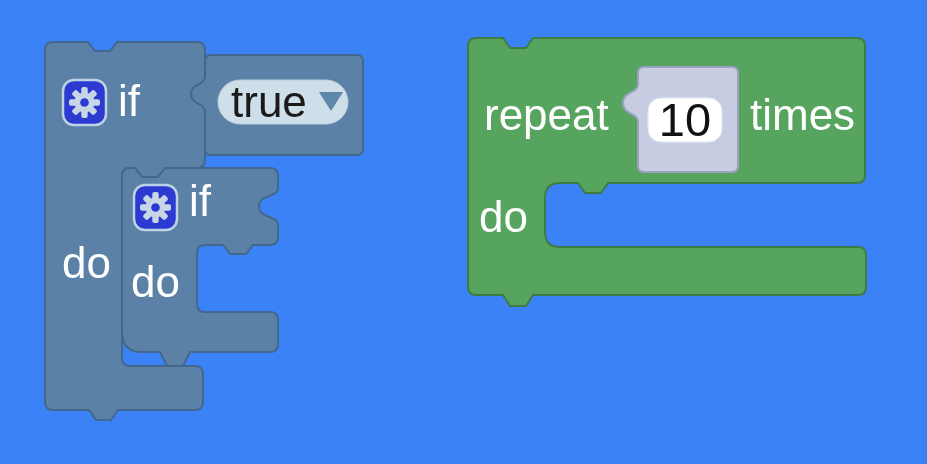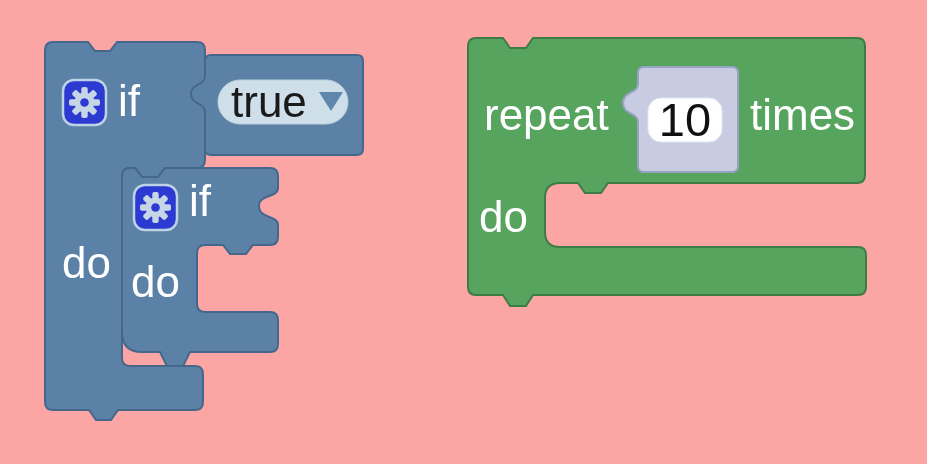--- a/index.html
+++ b/index.html
@@ -1,16 +1,16 @@
 <!DOCTYPE html>
 <html><head>
 <meta charset="utf-8">
 <style>
   html,body{margin:0;padding:0;background:#ffffff;}
-  .stage{position:relative;width:927px;height:464px;background:#fca5a5;overflow:hidden;}
+  .stage{position:relative;width:927px;height:464px;background:#3b82f6;overflow:hidden;}
   svg{display:block;}
   .blue-block{fill:#5b81a6;stroke:#44688c;stroke-width:2;}
   .green-block{fill:#57a45e;stroke:#3e7c46;stroke-width:2;}
   .shadow-block{fill:#c7cce3;stroke:#9aa2c2;stroke-width:2;}
   .field-white{fill:#ffffff;stroke:#e3e6f2;stroke-width:1;}
   .dropdown-pill{fill:#cfdfea;stroke:#bdd0dd;stroke-width:1;}
   .dropdown-arrow{fill:#5f87ab;}
   .gear-btn{fill:#2c3ad2;stroke:#bdd2e5;stroke-width:2.5;}
   .gear-glyph{fill:#c6d6e6;}
   .gear-hole{fill:#2c3ad2;}

